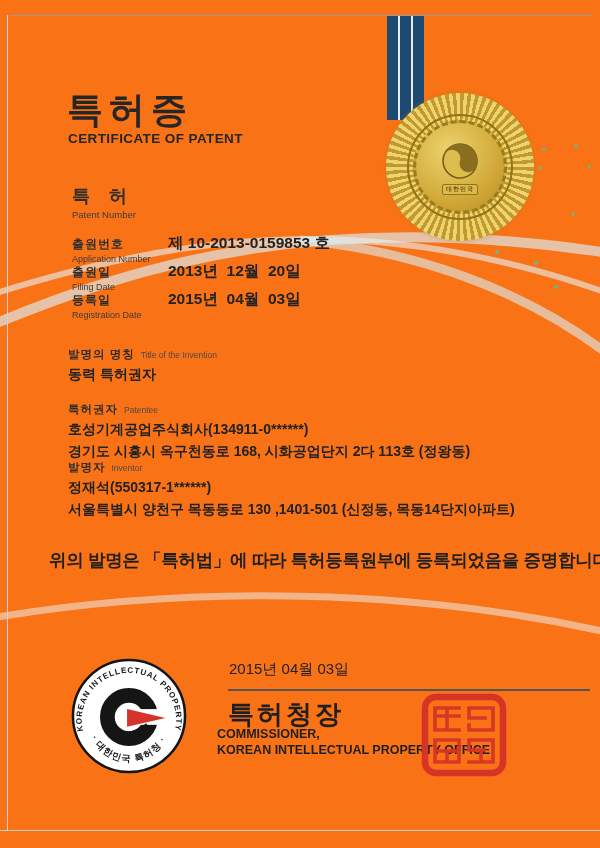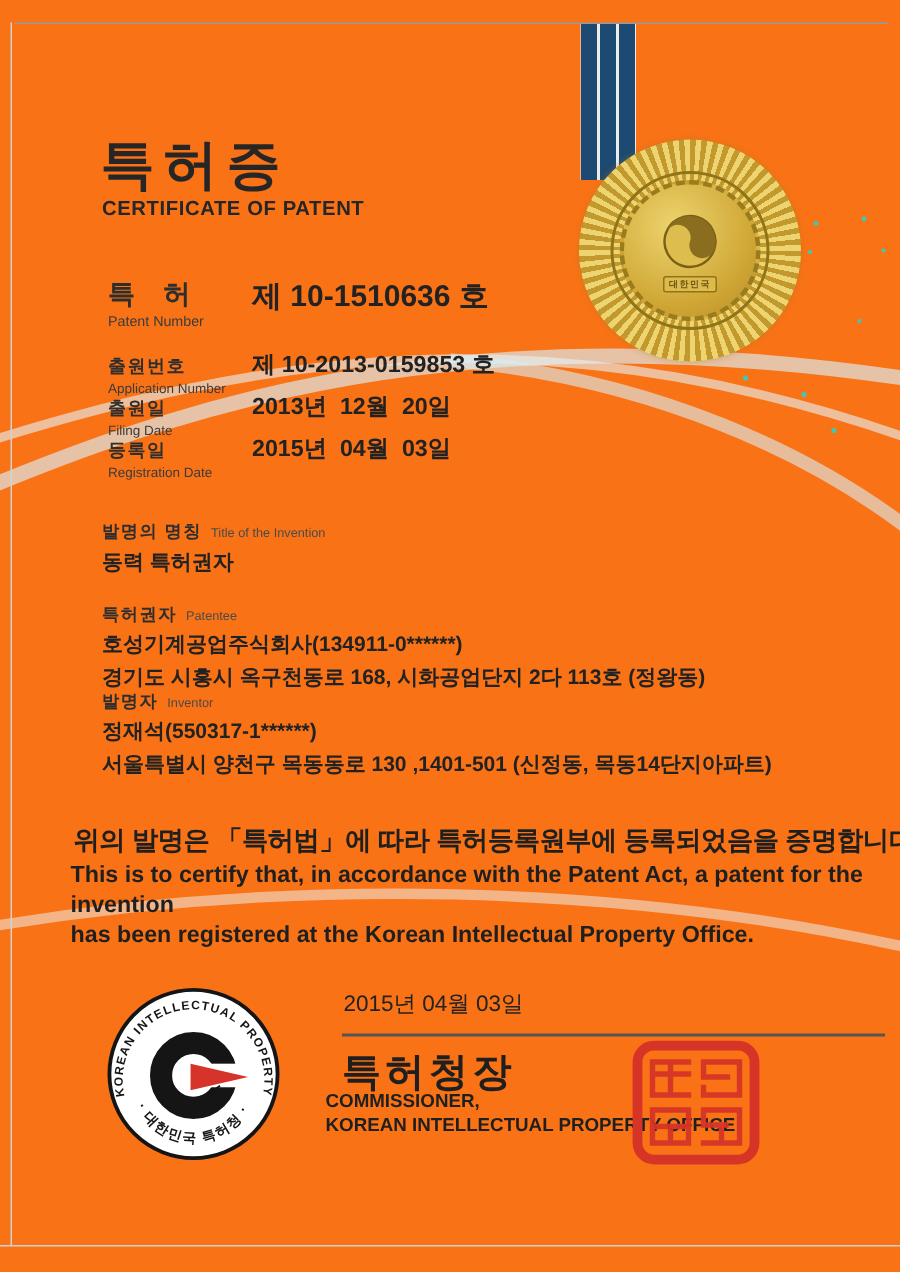--- a/index.html
+++ b/index.html
@@ -113,21 +113,20 @@
     </div>
   </div>
 
   <div class="title-ko">특허증</div>
   <div class="title-en">CERTIFICATE OF PATENT</div>
 
   <div class="patent-label">
     <div class="lbl-ko">특 허</div>
     <div class="lbl-en">Patent Number</div>
   </div>
-  <div class="patent-value val">제 10-1510636 호</div>
 
   <div class="f-label-1">
     <div class="lbl-ko">출원번호</div>
     <div class="lbl-en">Application Number</div>
   </div>
   <div class="f-value-1 val">제 10-2013-0159853 호</div>
 
   <div class="f-label-2">
     <div class="lbl-ko">출원일</div>
     <div class="lbl-en">Filing Date</div>
@@ -157,24 +156,20 @@
 
   <div class="inventor">
     <div class="sec-label">
       <span>발명자</span><span class="en">Inventor</span>
     </div>
     <div class="sec-line">정재석(550317-1******)</div>
     <div class="sec-line">서울특별시 양천구 목동동로 130 ,1401-501 (신정동, 목동14단지아파트)</div>
   </div>
 
   <div class="stmt-ko">위의 발명은 「특허법」에 따라 특허등록원부에 등록되었음을 증명합니다.</div>
-  <div class="stmt-en">
-    <div>This is to certify that, in accordance with the Patent Act, a patent for the invention</div>
-    <div>has been registered at the Korean Intellectual Property Office.</div>
-  </div>
 
   <div class="issue-date">2015년 04월 03일</div>
   <div class="sign-rule"></div>
   <div class="commissioner-ko">특허청장</div>
   <div class="commissioner-en">
     <div>COMMISSIONER,</div>
     <div>KOREAN INTELLECTUAL PROPERTY OFFICE</div>
   </div>
 
   <svg class="emblem" viewBox="0 0 120 120">

